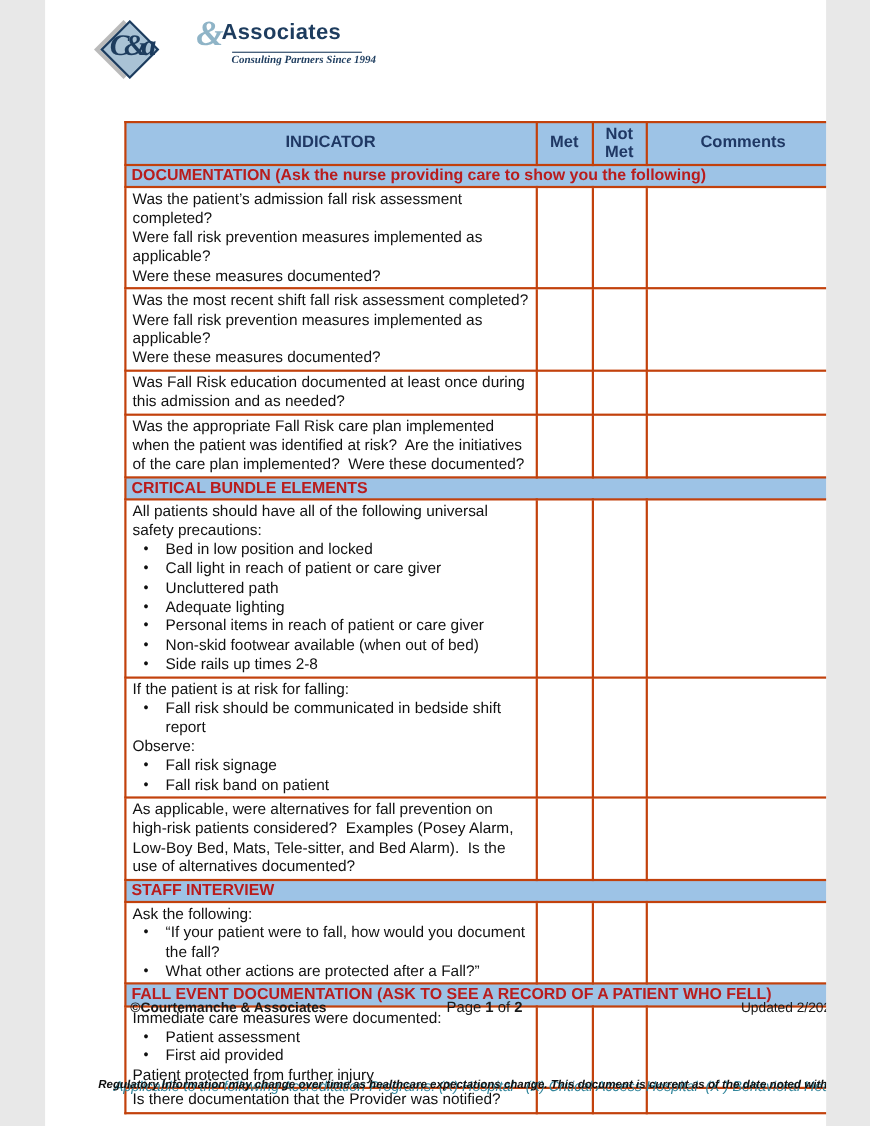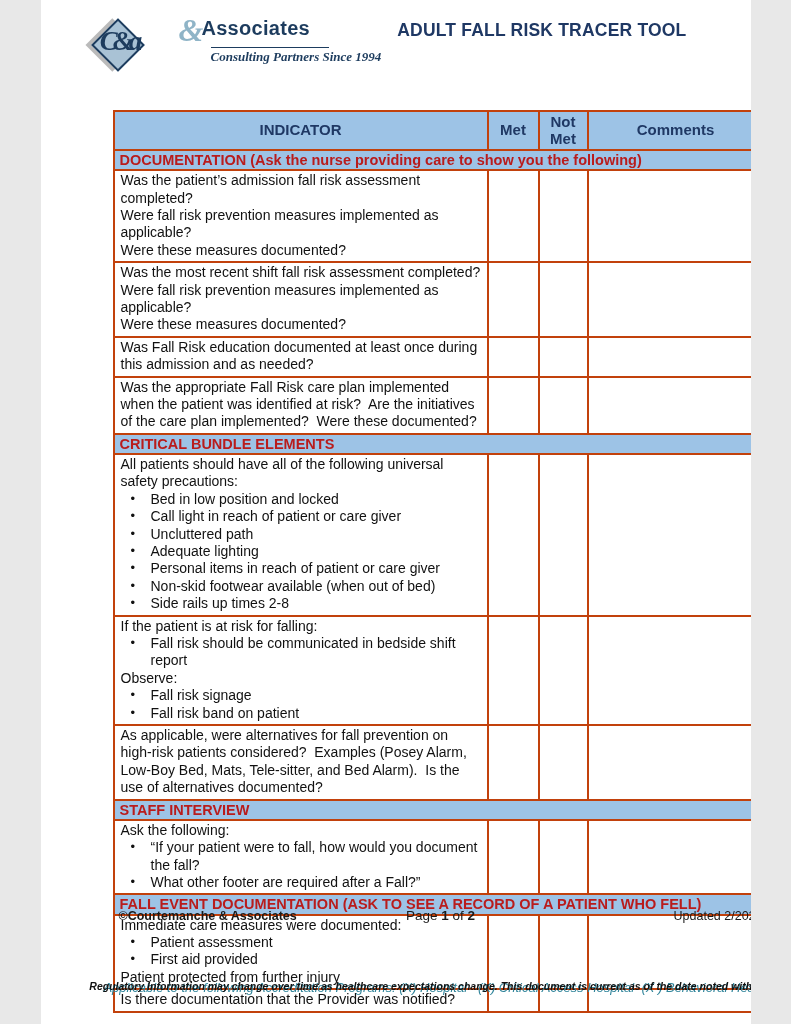--- a/index.html
+++ b/index.html
@@ -26,21 +26,21 @@
   }
   .logo-text { position:absolute; left:52px; top:2px; width:186px; }
   .lt1 { font-size:20px; font-weight:bold; color:#1d3c5e; letter-spacing:.4px; line-height:1.05; }
   .lt2 { position:relative; margin-left:38px; line-height:1; margin-top:-2px; white-space:nowrap; }
   .amp { font-family:"Liberation Serif", serif; font-style:italic; font-weight:bold; font-size:32px; color:#8fb4c7; vertical-align:-6px; margin-right:-2px; }
   .assoc { font-size:20px; font-weight:bold; color:#1d3c5e; letter-spacing:.3px; }
   .tagline {
     margin-left:70px; margin-top:1px; padding-top:1px; width:118px;
     border-top:1.5px solid #1d3c5e;
     font-family:"Liberation Serif", serif; font-style:italic; font-weight:bold;
-    font-size:13px; color:#1d3c5e; white-space:nowrap;
+    font-size:10px; color:#1d3c5e; white-space:nowrap;
   }
   .doc-title {
     position:absolute; right:64px; top:20px;
     font-size:17.5px; font-weight:bold; color:#1f3864; letter-spacing:.2px;
   }
 
   
   table.tracer {
     position:absolute; left:72px; top:110px; width:650px;
     border-collapse:collapse; table-layout:fixed;
@@ -95,21 +95,20 @@
     <div class="logo">
       <div class="diamond-wrap">
         <div class="diamond"></div>
         <div class="mono">C&amp;a</div>
       </div>
       <div class="logo-text">
         <div class="lt2"><span class="amp">&amp;</span><span class="assoc">Associates</span></div>
         <div class="tagline">Consulting Partners Since 1994</div>
       </div>
     </div>
-    <div class="doc-title">ADULT FALL RISK TRACER TOOL</div>
   </div>
 
   <table class="tracer">
     <colgroup>
       <col style="width:374px">
       <col style="width:51px">
       <col style="width:49px">
       <col style="width:176px">
     </colgroup>
     <thead>
@@ -198,21 +197,21 @@
           <td class="blank"></td>
           <td class="blank"></td>
         </tr>
         <tr class="section-row">
           <td colspan="4">STAFF INTERVIEW</td>
         </tr>
         <tr>
           <td class="ind">
             <div class="line">Ask the following:</div>
             <div class="line bullet"><span class="marker">•</span><span>“If your patient were to fall, how would you document the fall?</span></div>
-            <div class="line bullet"><span class="marker">•</span><span>What other footer are required after a Fall?”</span></div>
+            <div class="line bullet"><span class="marker">•</span><span>What other actions are protected after a Fall?”</span></div>
           </td>
           <td class="blank"></td>
           <td class="blank"></td>
           <td class="blank"></td>
         </tr>
         <tr class="section-row">
           <td colspan="4">FALL EVENT DOCUMENTATION (ASK TO SEE A RECORD OF A PATIENT WHO FELL)</td>
         </tr>
         <tr>
           <td class="ind">

